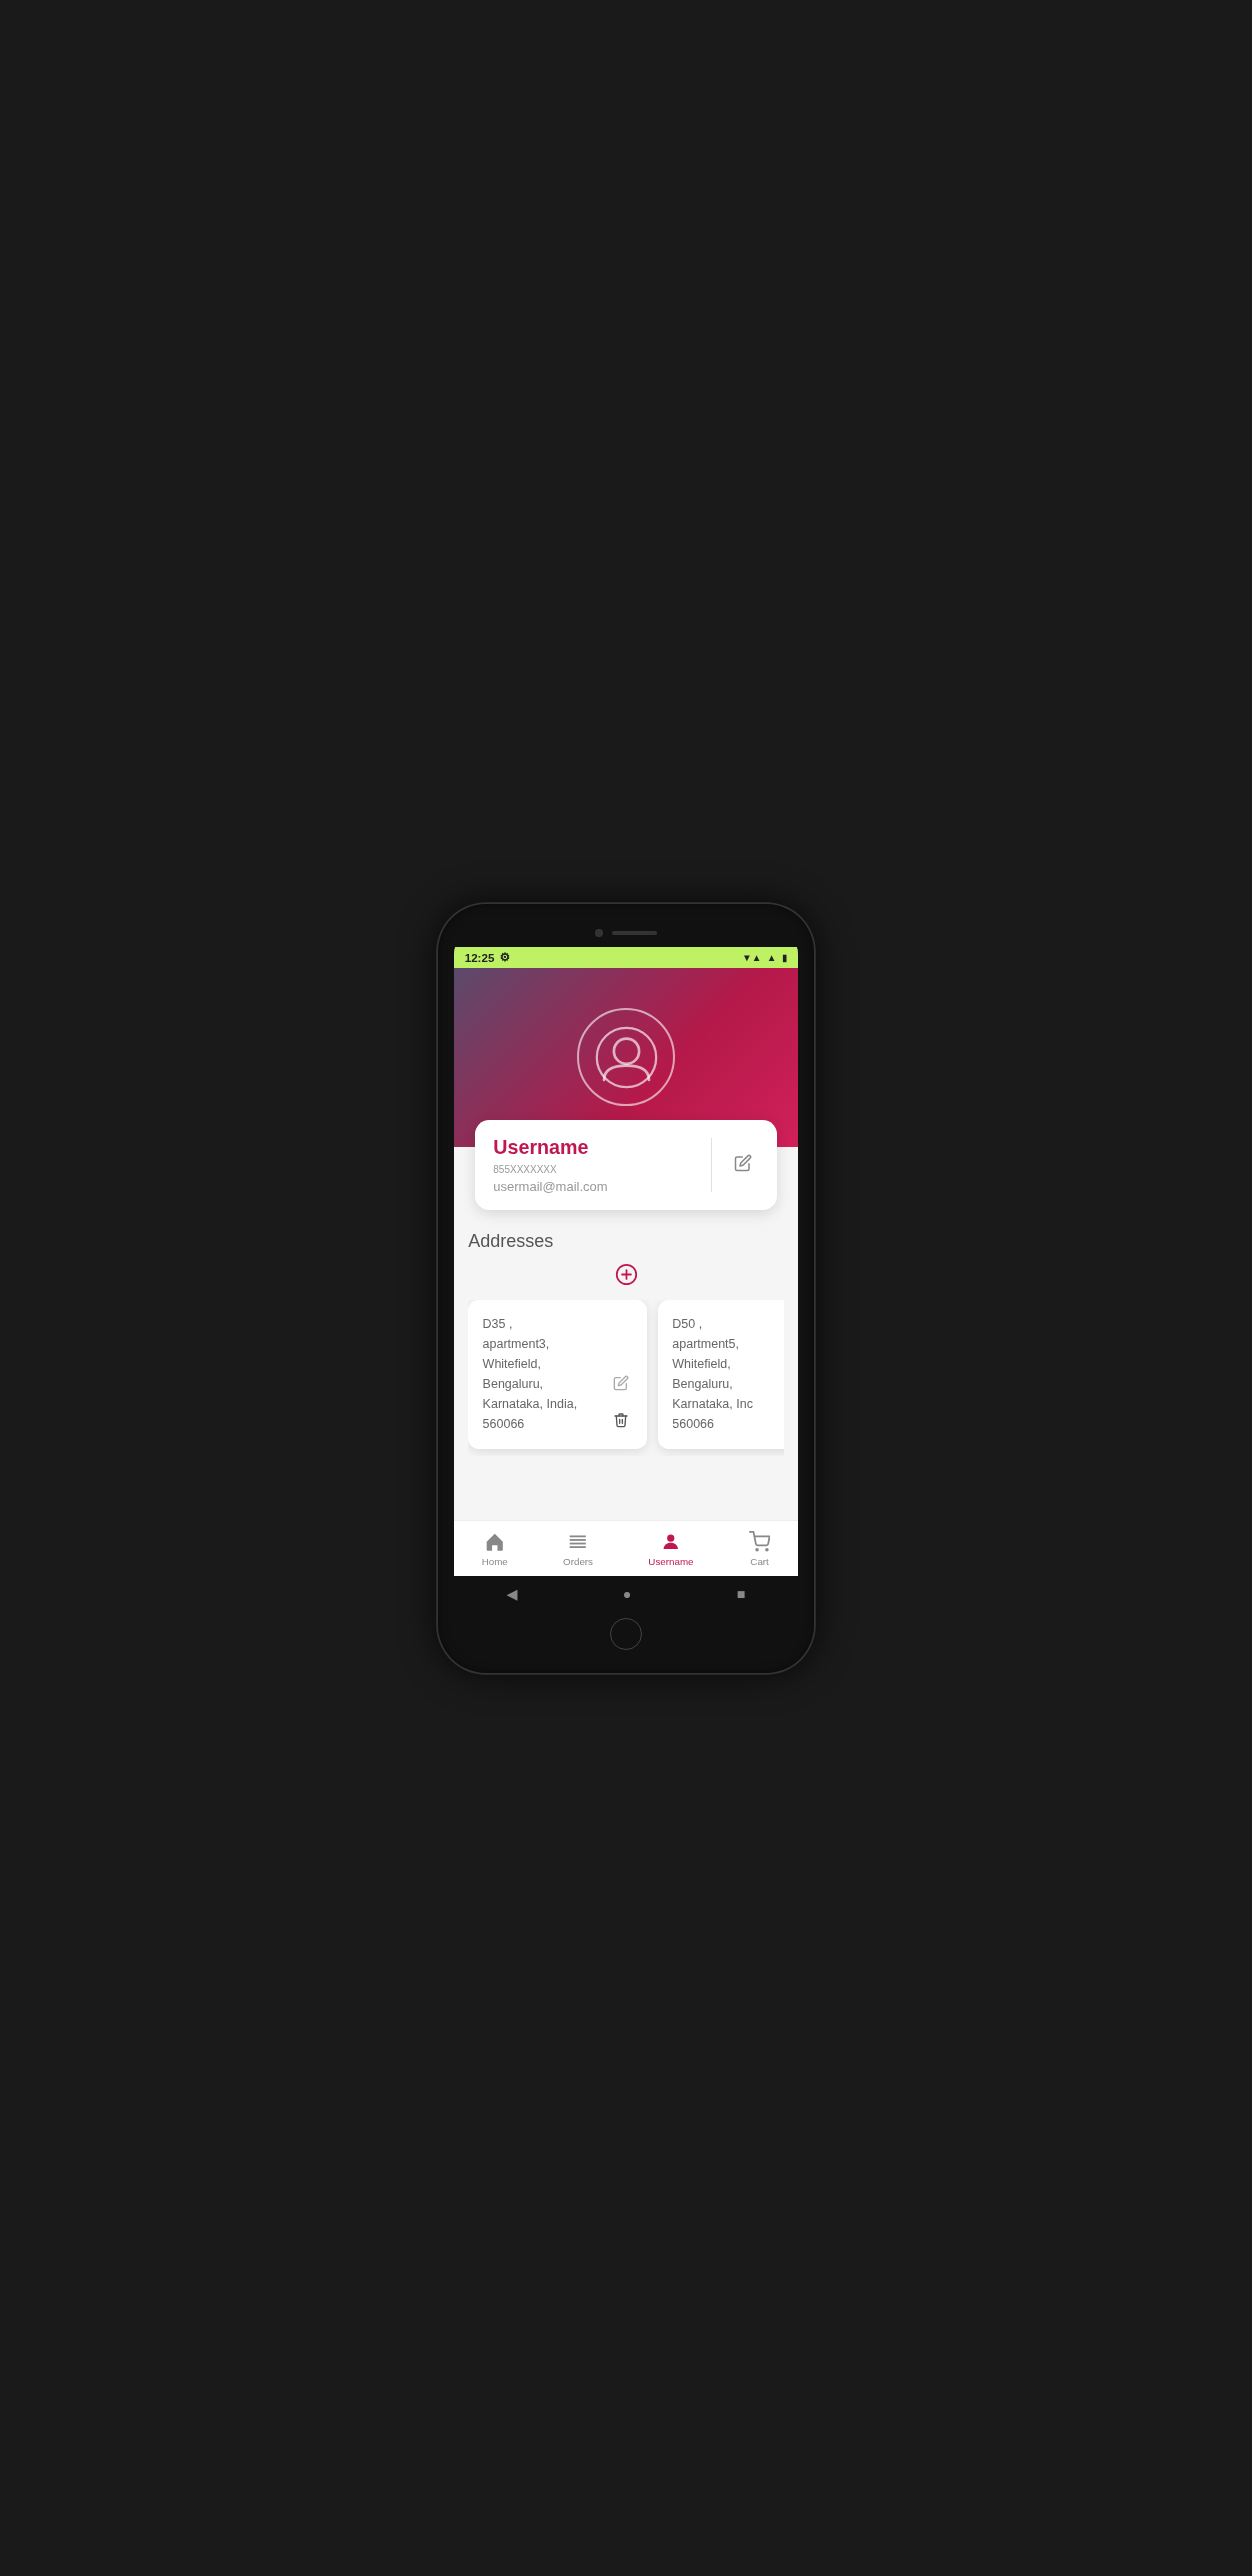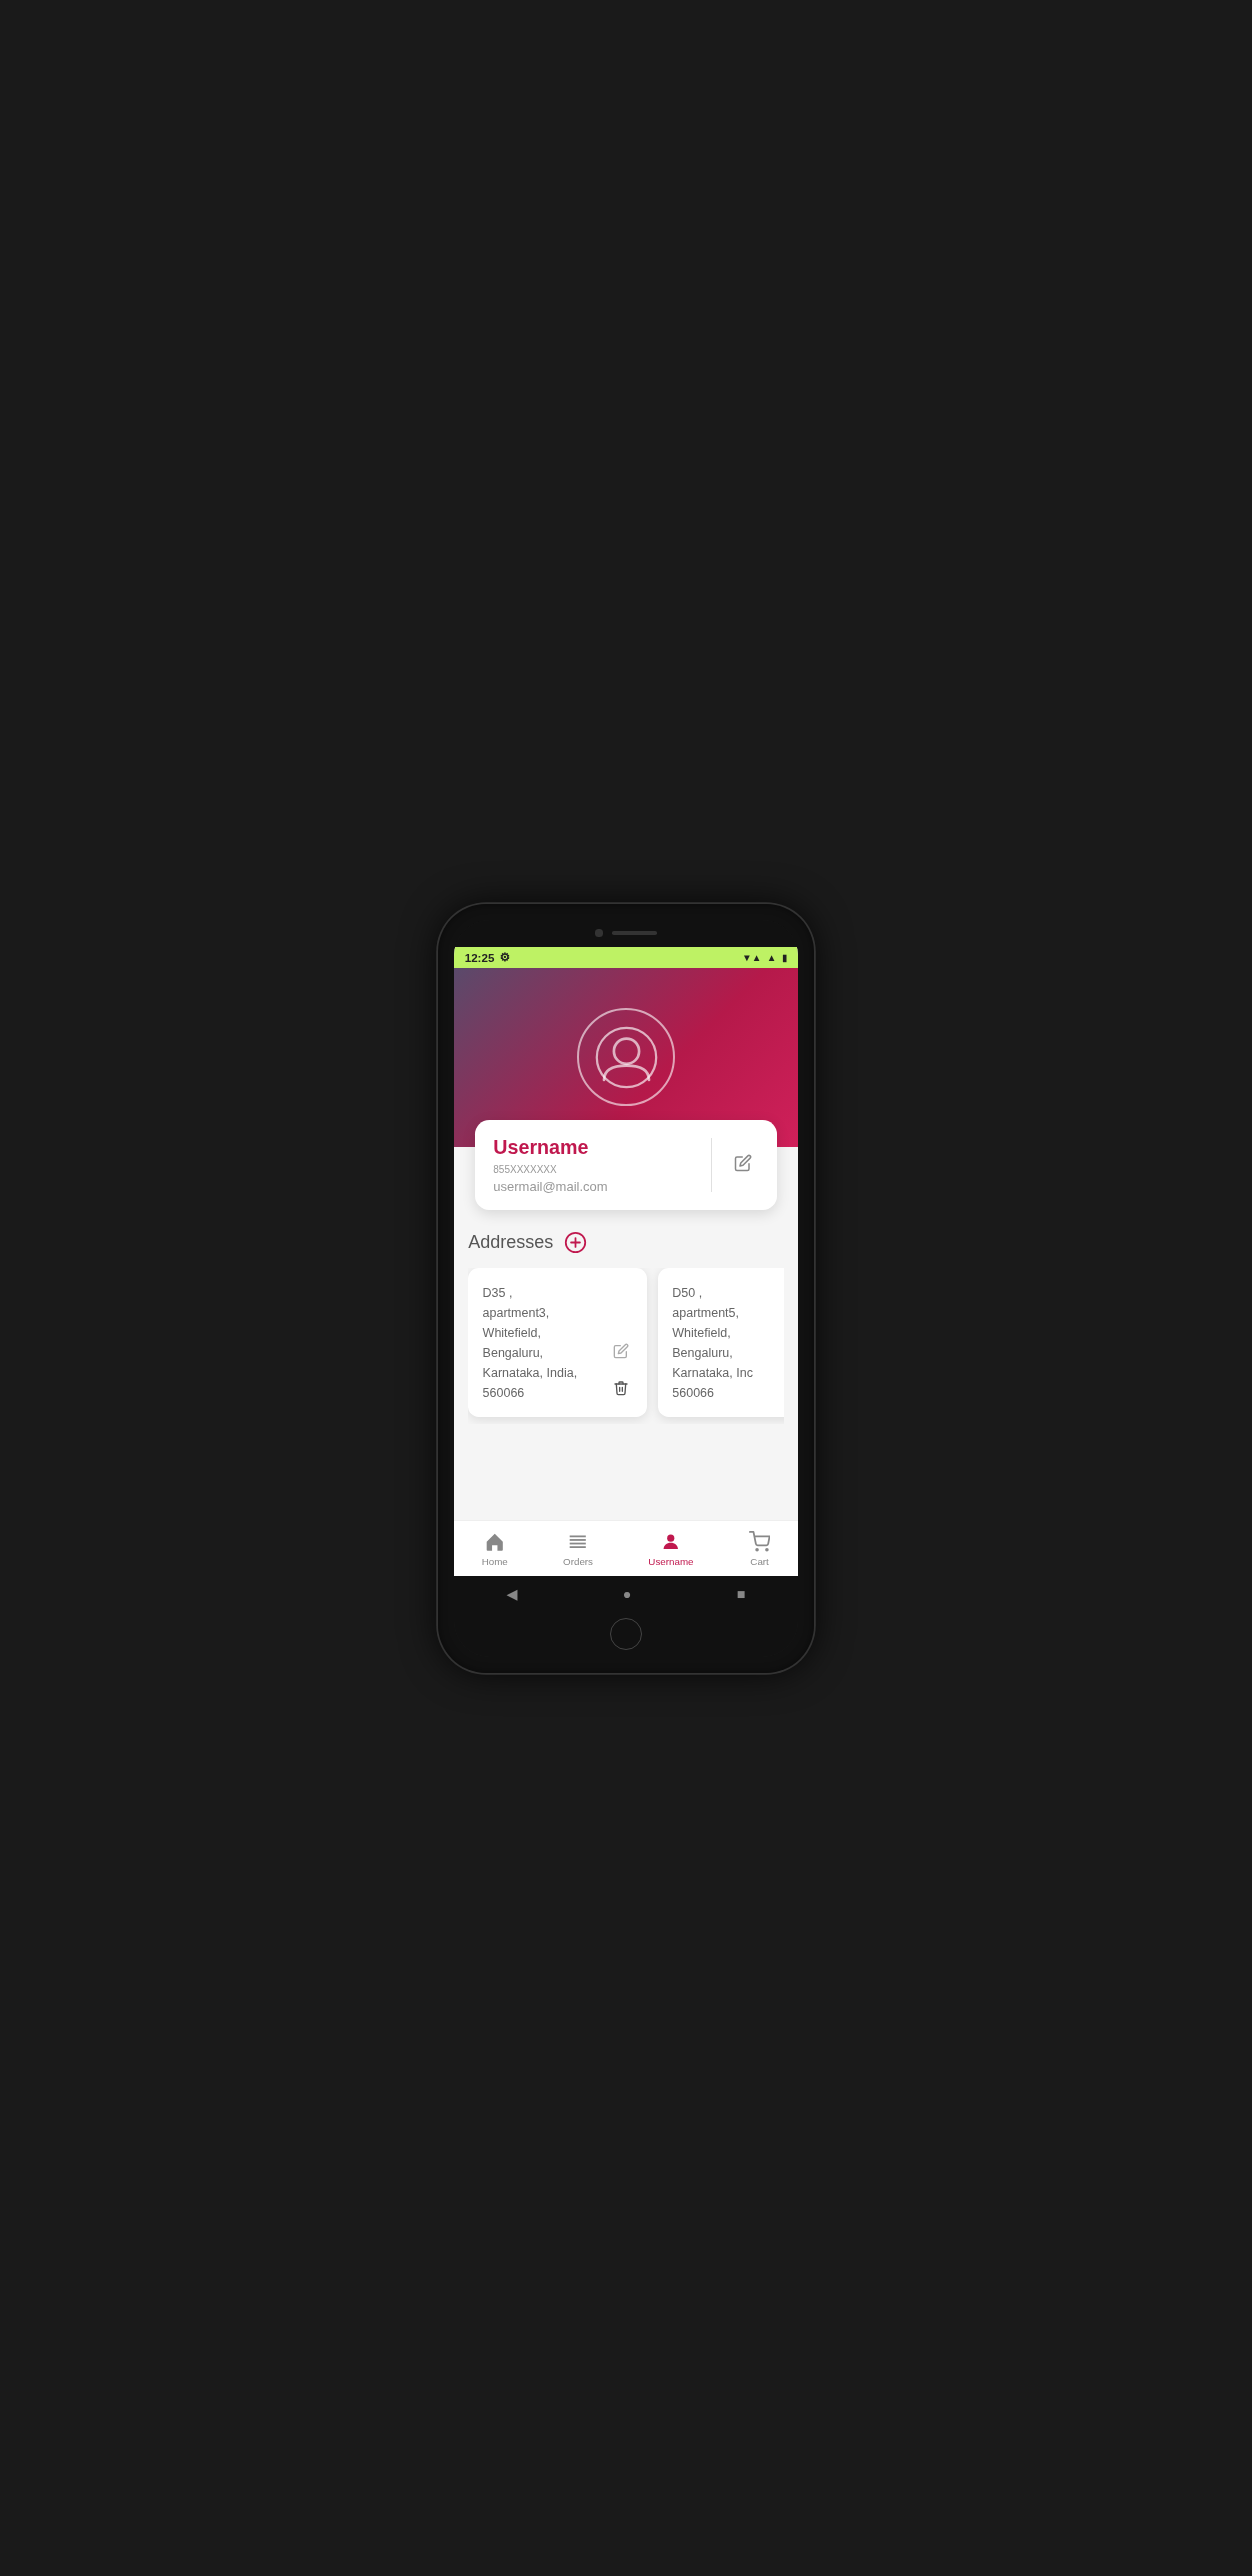--- a/index.html
+++ b/index.html
@@ -171,23 +171,23 @@
       font-size: 16px;
     }
 
     
     .section {
       padding: 21.5px 14.3px 10.7px 14.3px;
     }
 
     .section-header {
       display: flex;
-      align-items: center;
       gap: 10.7px;
       margin-bottom: 14.3px;
+      flex-direction: column;
     }
 
     .section-title {
       font-size: 18px;
       font-weight: 500;
       color: #555;
     }
 
     .add-btn {
       background: none;

